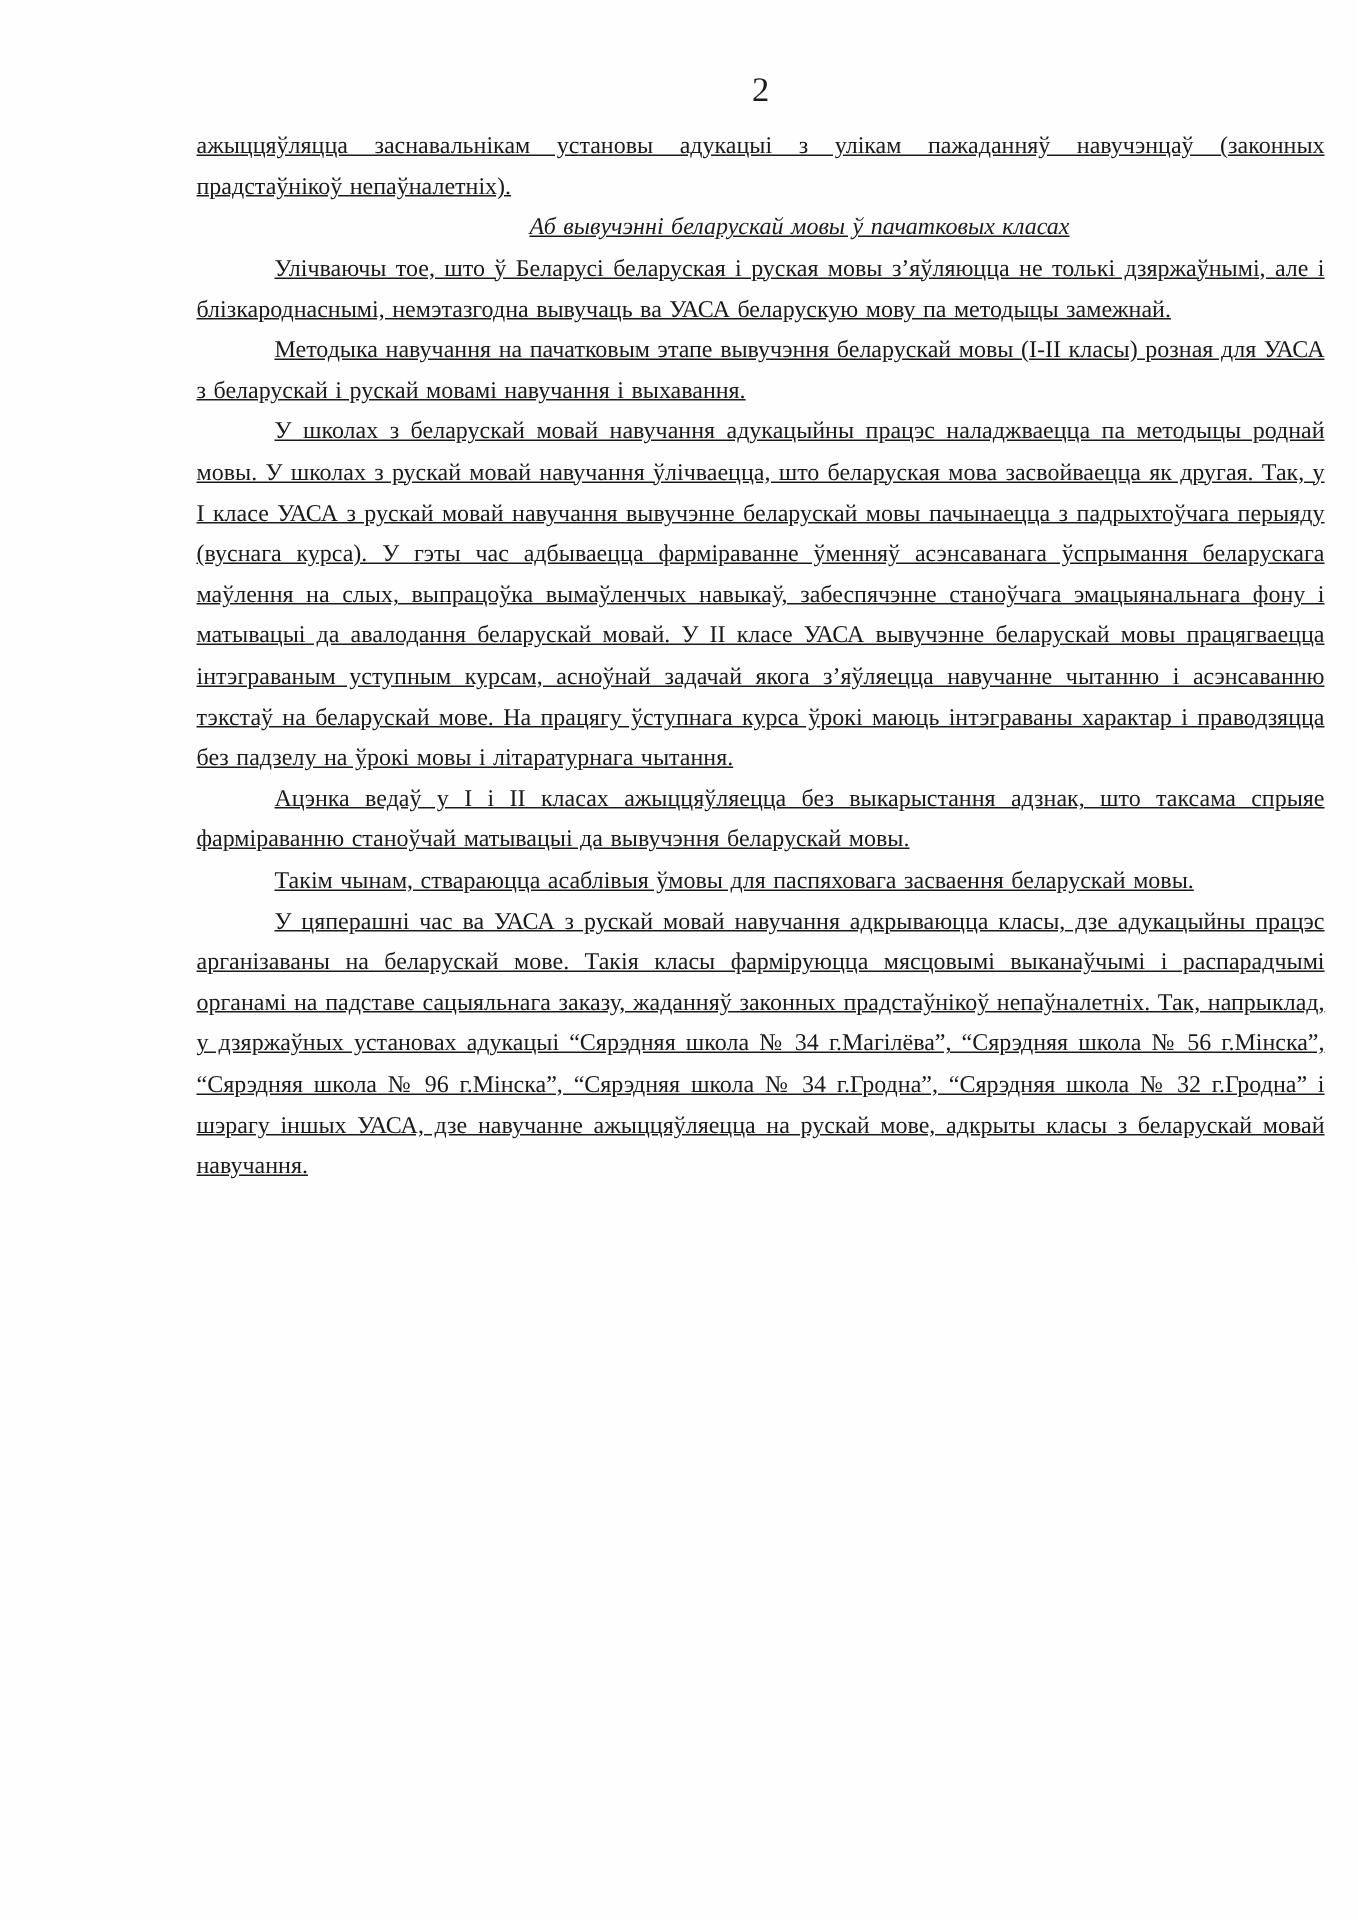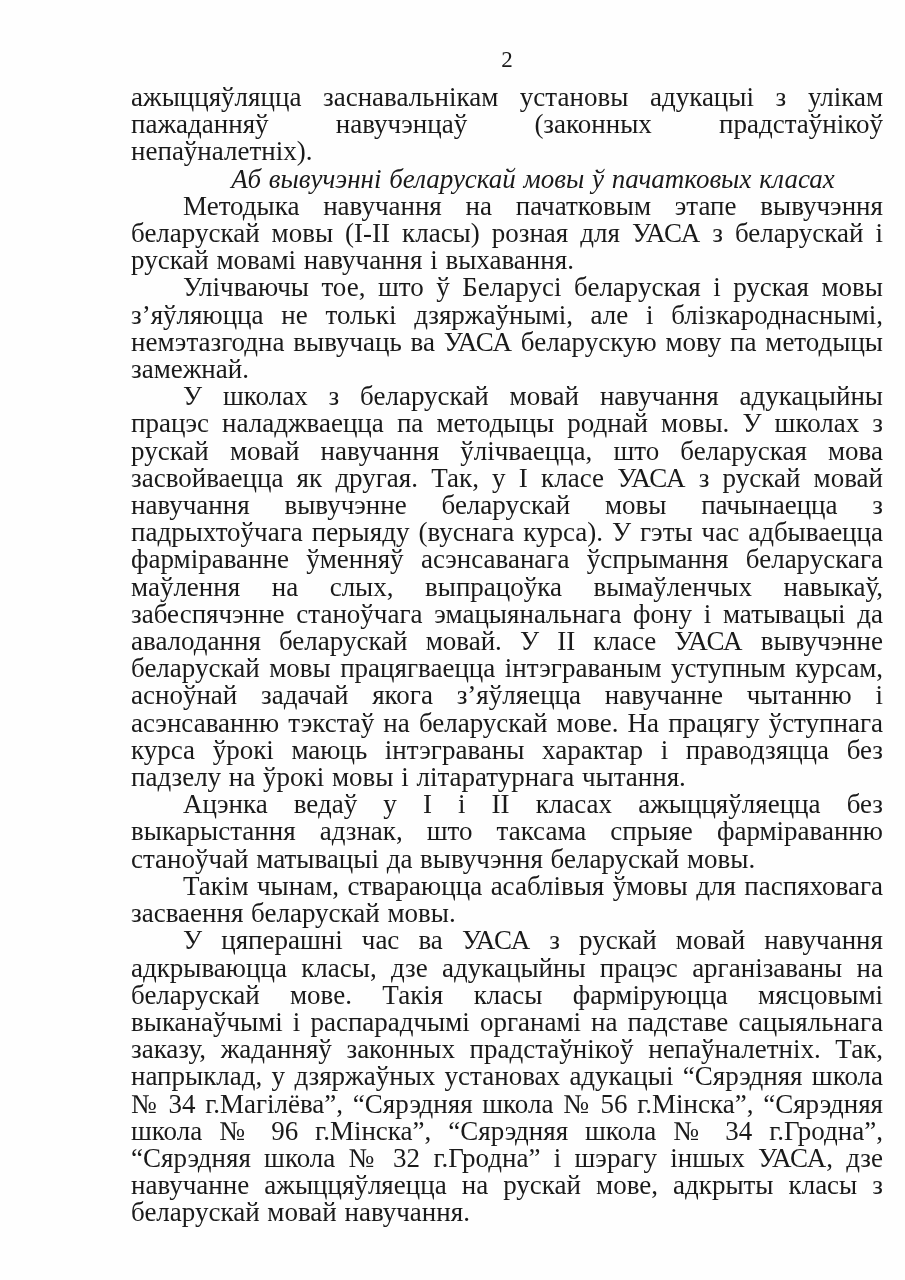--- a/index.html
+++ b/index.html
@@ -18,23 +18,24 @@
   }
   .page-number {
     margin: 0 22px 0 131px;
     padding-top: 46px;
     text-align: center;
     font-size: 23px;
     line-height: 27px;
   }
   .content {
     margin: 11px 22px 0 131px;
-    font-size: 27px;
+    font-size: 16px;
     line-height: 27.2px;
     text-align: justify;
+    text-decoration: underline;
   }
   .content p {
     margin: 0;
     padding: 0;
     text-indent: 52px;
     word-spacing: 1px;
   }
   .content p.body-noindent {
     text-indent: 0;
   }
@@ -44,20 +45,20 @@
   }
 </style>
 </head>
 <body>
 
 <div class="page">
   <div class="page-number">2</div>
   <div class="content" id="content">
       <p class="body-noindent">ажыццяўляцца заснавальнікам установы адукацыі з улікам пажаданняў навучэнцаў (законных прадстаўнікоў непаўналетніх).</p>
       <p class="heading">Аб вывучэнні беларускай мовы ў пачатковых класах</p>
+      <p class="body">Улічваючы тое, што ў Беларусі беларуская і руская мовы з’яўляюцца не толькі дзяржаўнымі, але і блізкароднаснымі, немэтазгодна вывучаць ва УАСА беларускую мову па методыцы замежнай.</p>
       <p class="body">Методыка навучання на пачатковым этапе вывучэння беларускай мовы (I-II класы) розная для УАСА з беларускай і рускай мовамі навучання і выхавання.</p>
-      <p class="body">Улічваючы тое, што ў Беларусі беларуская і руская мовы з’яўляюцца не толькі дзяржаўнымі, але і блізкароднаснымі, немэтазгодна вывучаць ва УАСА беларускую мову па методыцы замежнай.</p>
       <p class="body">У школах з беларускай мовай навучання адукацыйны працэс наладжваецца па методыцы роднай мовы. У школах з рускай мовай навучання ўлічваецца, што беларуская мова засвойваецца як другая. Так, у I класе УАСА з рускай мовай навучання вывучэнне беларускай мовы пачынаецца з падрыхтоўчага перыяду (вуснага курса). У гэты час адбываецца фарміраванне ўменняў асэнсаванага ўспрымання беларускага маўлення на слых, выпрацоўка вымаўленчых навыкаў, забеспячэнне станоўчага эмацыянальнага фону і матывацыі да авалодання беларускай мовай. У II класе УАСА вывучэнне беларускай мовы працягваецца інтэграваным уступным курсам, асноўнай задачай якога з’яўляецца навучанне чытанню і асэнсаванню тэкстаў на беларускай мове. На працягу ўступнага курса ўрокі маюць інтэграваны характар і праводзяцца без падзелу на ўрокі мовы і літаратурнага чытання.</p>
       <p class="body">Ацэнка ведаў у I і II класах ажыццяўляецца без выкарыстання адзнак, што таксама спрыяе фарміраванню станоўчай матывацыі да вывучэння беларускай мовы.</p>
       <p class="body">Такім чынам, ствараюцца асаблівыя ўмовы для паспяховага засваення беларускай мовы.</p>
       <p class="body">У цяперашні час ва УАСА з рускай мовай навучання адкрываюцца класы, дзе адукацыйны працэс арганізаваны на беларускай мове. Такія класы фарміруюцца мясцовымі выканаўчымі і распарадчымі органамі на падставе сацыяльнага заказу, жаданняў законных прадстаўнікоў непаўналетніх. Так, напрыклад, у дзяржаўных установах адукацыі “Сярэдняя школа №&nbsp;34 г.Магілёва”, “Сярэдняя школа №&nbsp;56 г.Мінска”, “Сярэдняя школа №&nbsp;96 г.Мінска”, “Сярэдняя школа №&nbsp;34 г.Гродна”, “Сярэдняя школа №&nbsp;32 г.Гродна” і шэрагу іншых УАСА, дзе навучанне ажыццяўляецца на рускай мове, адкрыты класы з беларускай мовай навучання.</p>
     </div>
 </div>
 
 </body></html>

